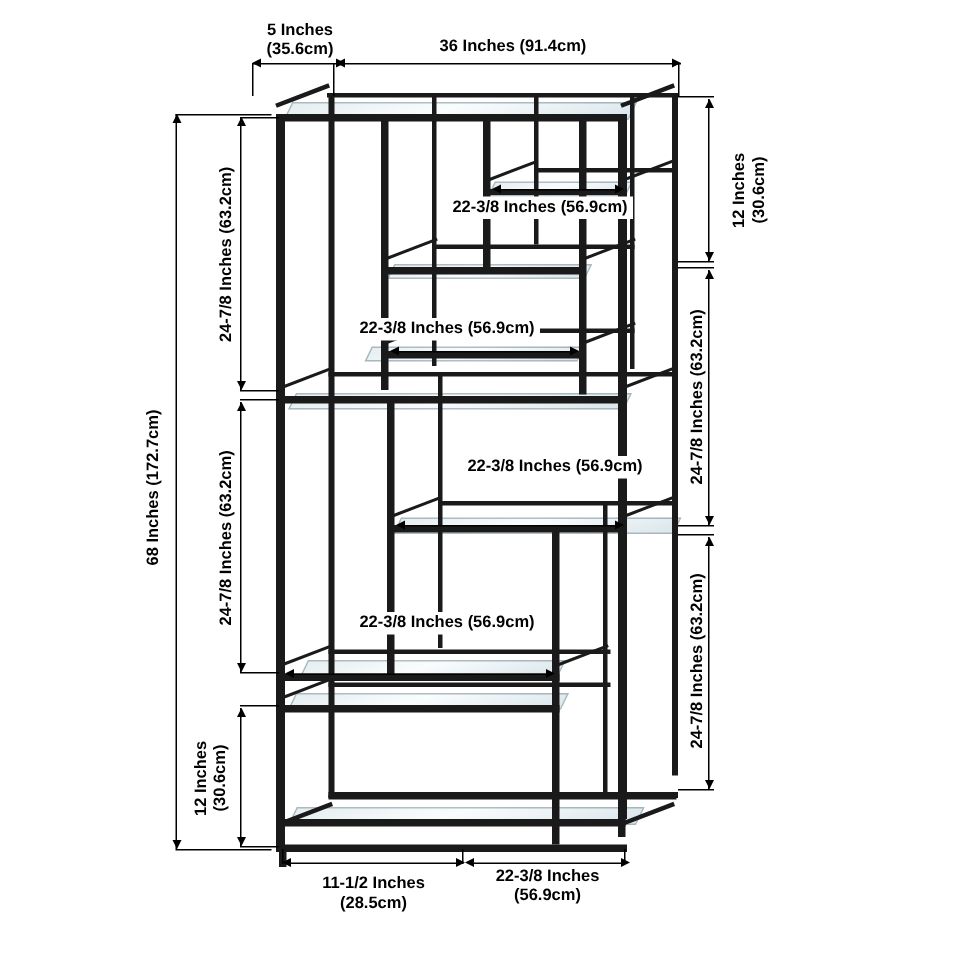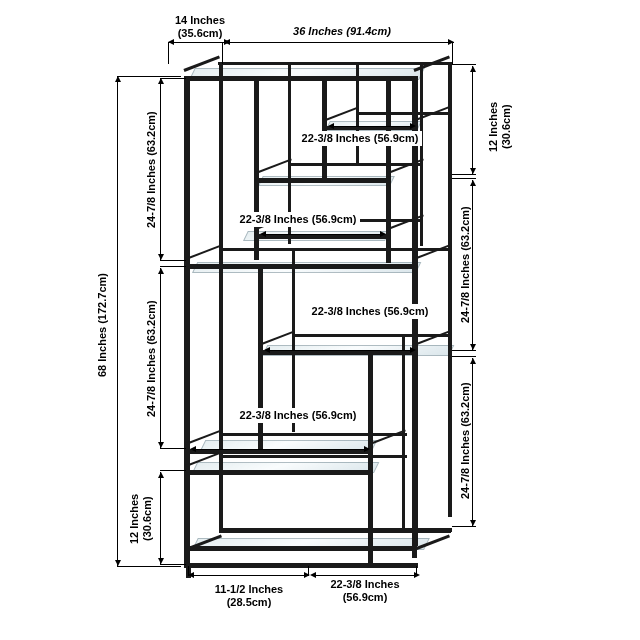--- a/index.html
+++ b/index.html
@@ -196,31 +196,31 @@
     <div class="frame-line" style="left:219px; top:530px; width:232px; height:3px;"></div>
   </div>
 
   <div>
     <div class="dim-line dim-h" style="left:168px; top:42px; width:62px;"></div>
     <div class="arrow arrow-left" style="left:168px; top:39px;"></div>
     <div class="arrow arrow-right" style="left:224px; top:39px;"></div>
     <div class="tick-v" style="left:168px; top:42px; height:22px;"></div>
     <div class="tick-v" style="left:222px; top:42px; height:22px;"></div>
     <div class="label" style="left:158px; top:14px; width:84px;">
-      <span>14 Inches</span>
+      <span>5 Inches</span>
       <span class="l2">(35.6cm)</span>
     </div>
   </div>
 
   <div>
     <div class="dim-line dim-h" style="left:224px; top:42px; width:230px;"></div>
     <div class="arrow arrow-left" style="left:224px; top:39px;"></div>
     <div class="arrow arrow-right" style="left:448px; top:39px;"></div>
     <div class="tick-v" style="left:452px; top:42px; height:22px;"></div>
-    <div class="label" style="left:272px; top:25px; width:140px;font-style:italic;">
+    <div class="label" style="left:272px; top:25px; width:140px;">
       <span>36 Inches (91.4cm)</span>
     </div>
   </div>
 
   <div>
     <div class="dim-line dim-v" style="left:117px; top:76px; height:490px;"></div>
     <div class="arrow arrow-up" style="left:115px; top:76px;"></div>
     <div class="arrow arrow-down" style="left:115px; top:560px;"></div>
     <div class="tick-h" style="left:117px; top:76px; width:64px;"></div>
     <div class="tick-h" style="left:117px; top:566px; width:64px;"></div>

